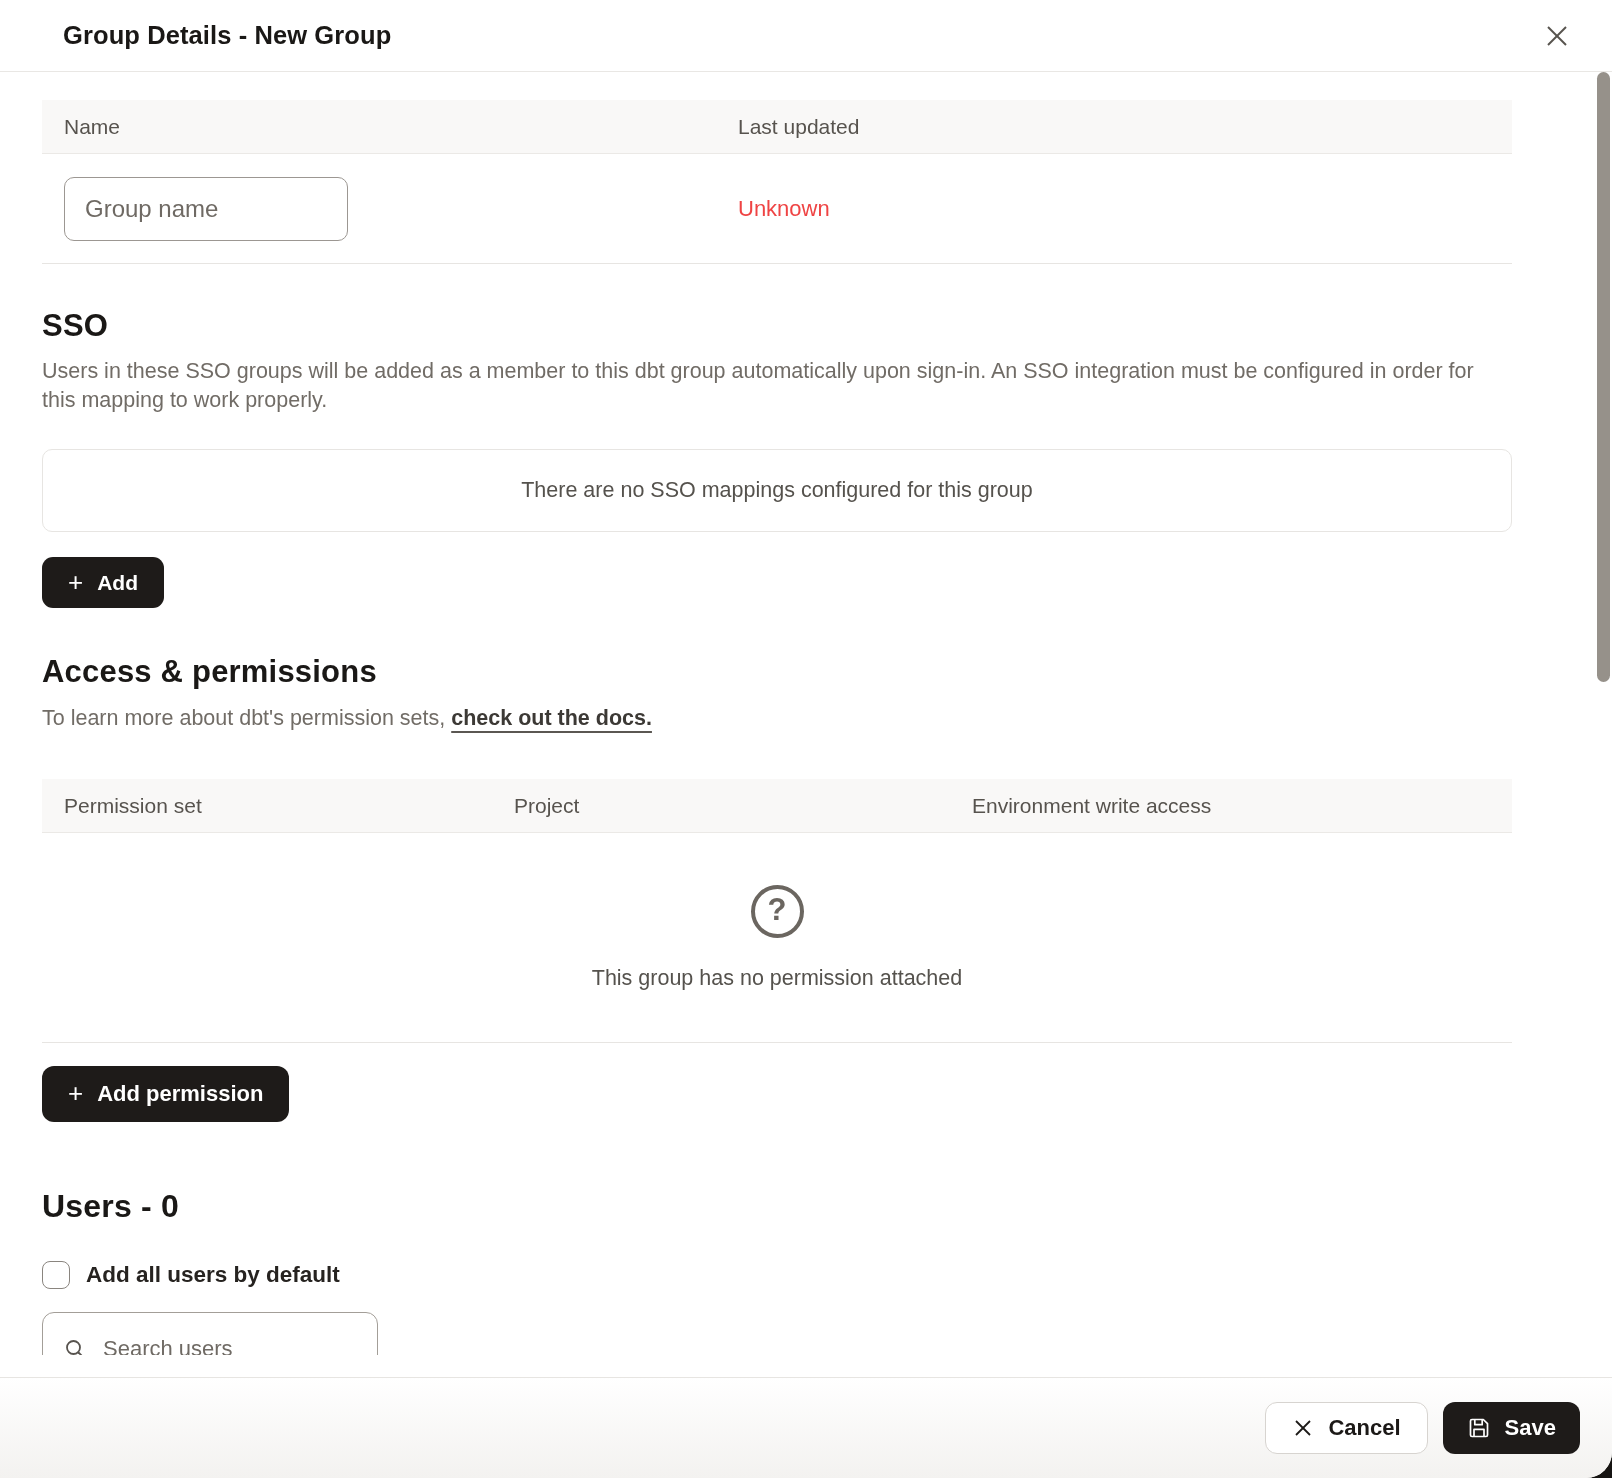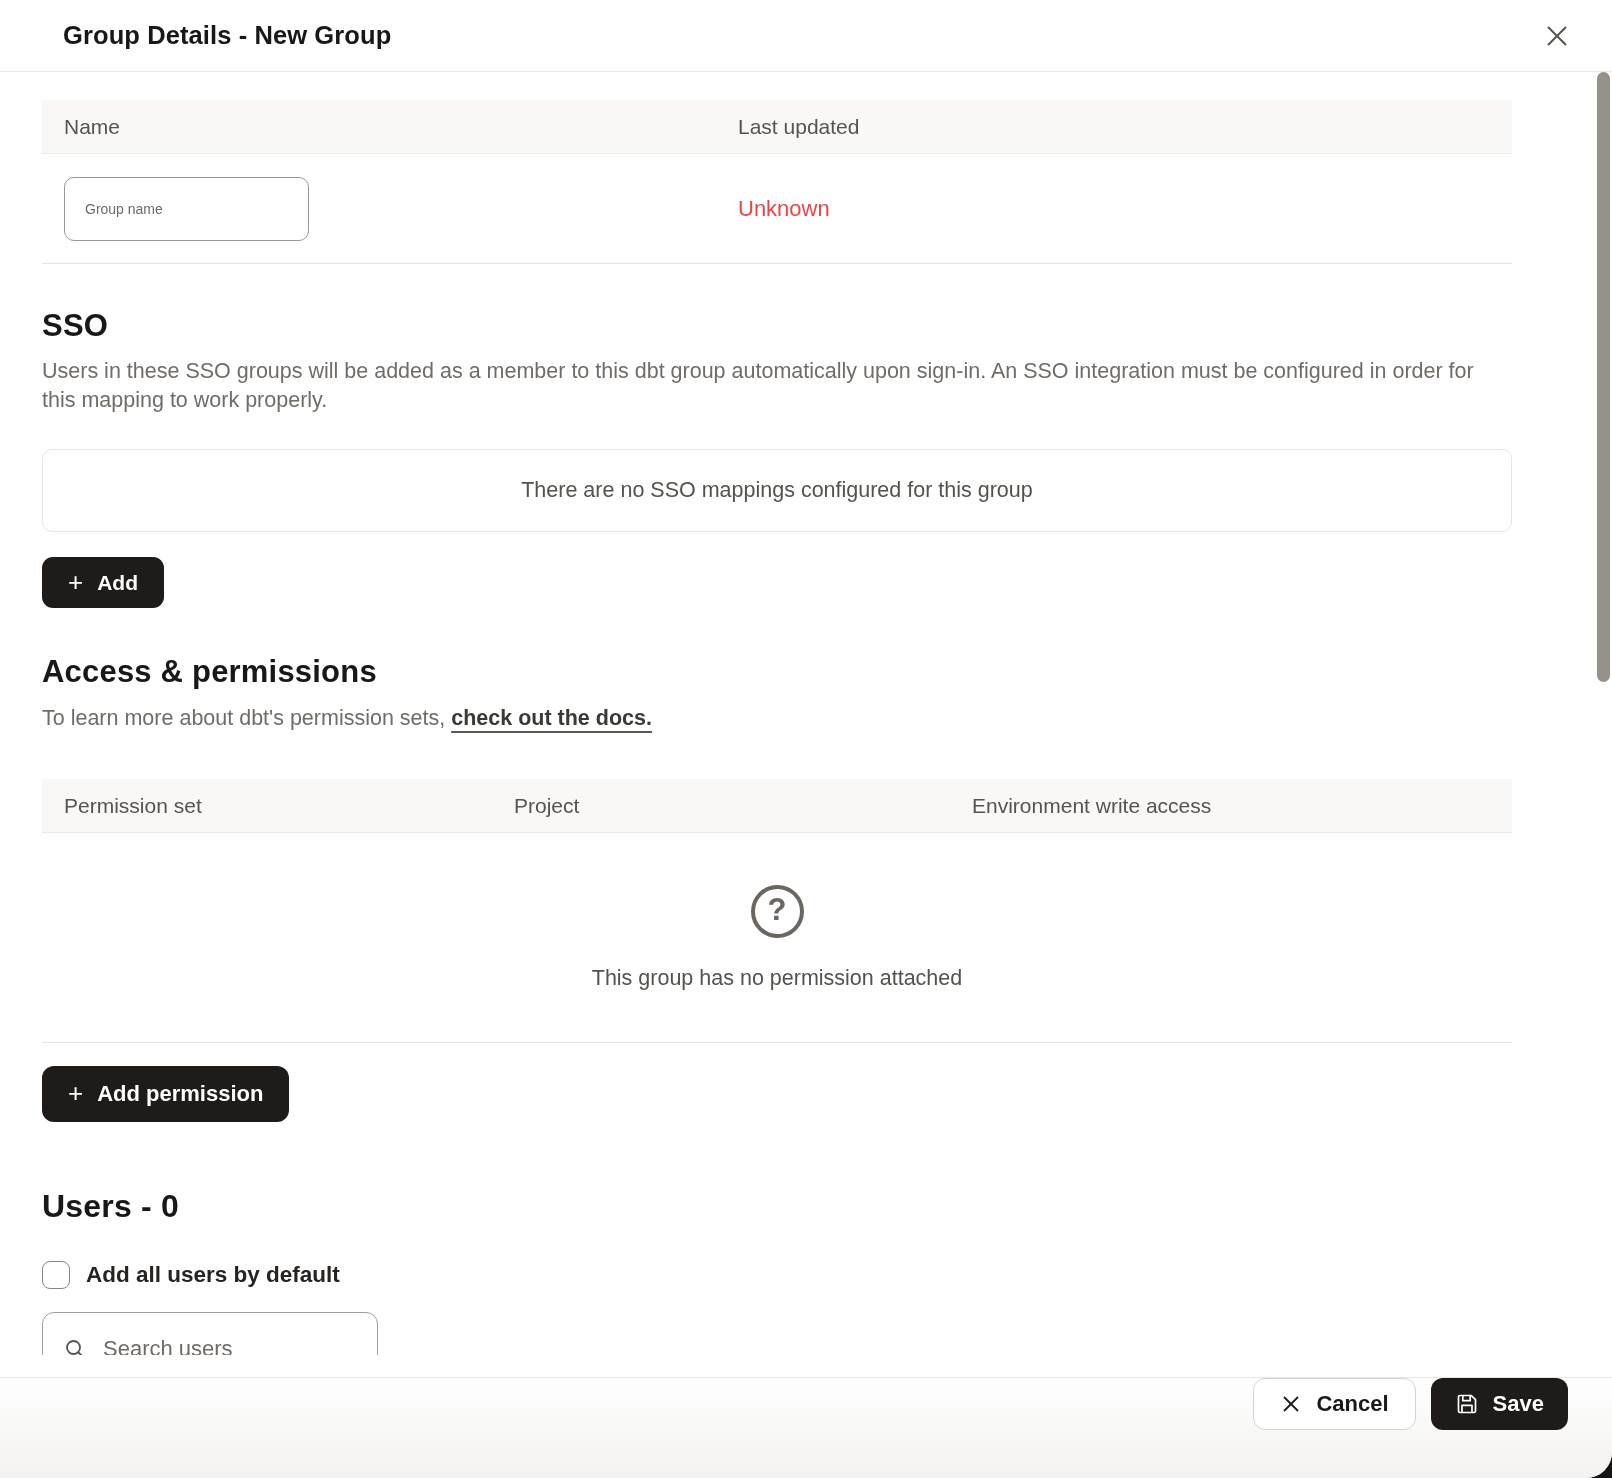--- a/index.html
+++ b/index.html
@@ -43,24 +43,24 @@
   }
   .tbl-header .cell { padding-left:22px; }
   .t1 { grid-template-columns:674px 1fr; height:54px; }
   .t2 { grid-template-columns:450px 458px 1fr; height:54px; }
   .t1-row {
     display:grid; grid-template-columns:674px 1fr; align-items:center;
     height:110px; border-bottom:1px solid #e7e5e2;
   }
   .t1-row .cell { padding-left:22px; }
   .group-name-input {
-    width:245px; height:64px;
+    width:284px; height:64px;
     border:1px solid #9c9792; border-radius:10px;
     font-family:"Liberation Sans", sans-serif;
-    font-size:14px; padding:0 20px; color:#1c1917; background:#fff; outline:none;
+    font-size:24px; padding:0 20px; color:#1c1917; background:#fff; outline:none;
   }
   .group-name-input::placeholder { color:#6f6a64; opacity:1; }
   .unknown-val { font-size:22px; color:#ef4444; }
   .section-heading { font-size:31px; font-weight:700; color:#1a1816; letter-spacing:0.2px; }
   .sso-heading { margin-top:44px; }
   .section-desc { margin-top:13px; font-size:21.5px; line-height:29px; color:#716c66; max-width:1470px; }
   .empty-box {
     margin-top:34px; height:83px;
     border:1px solid #e7e5e2; border-radius:10px;
     display:flex; align-items:center; justify-content:center;
@@ -111,22 +111,22 @@
   .search-input {
     border:none; outline:none; flex:1; height:100%;
     font-family:"Liberation Sans", sans-serif; font-size:22px; color:#1c1917; background:transparent;
   }
   .search-input::placeholder { color:#6f6a64; opacity:1; }
   
   .modal-footer {
     flex:0 0 101px; height:101px;
     border-top:1px solid #e7e5e2;
     background:linear-gradient(#ffffff, #f3f2f0);
-    display:flex; justify-content:flex-end;
-    gap:15px; padding-right:44px;margin-top:22px;
+    display:flex; align-items:center; justify-content:flex-end;
+    gap:15px; padding-right:32px;margin-top:22px;
   }
   .btn-cancel {
     display:inline-flex; align-items:center; gap:14px;
     height:52px; padding:0 26px;
     background:#ffffff; border:1px solid #d7d4d0; border-radius:12px; cursor:pointer;
     font-family:"Liberation Sans", sans-serif; font-size:22px; font-weight:600; color:#1c1917;
   }
   .btn-save {
     display:inline-flex; align-items:center; gap:14px;
     height:52px; padding:0 24px;

